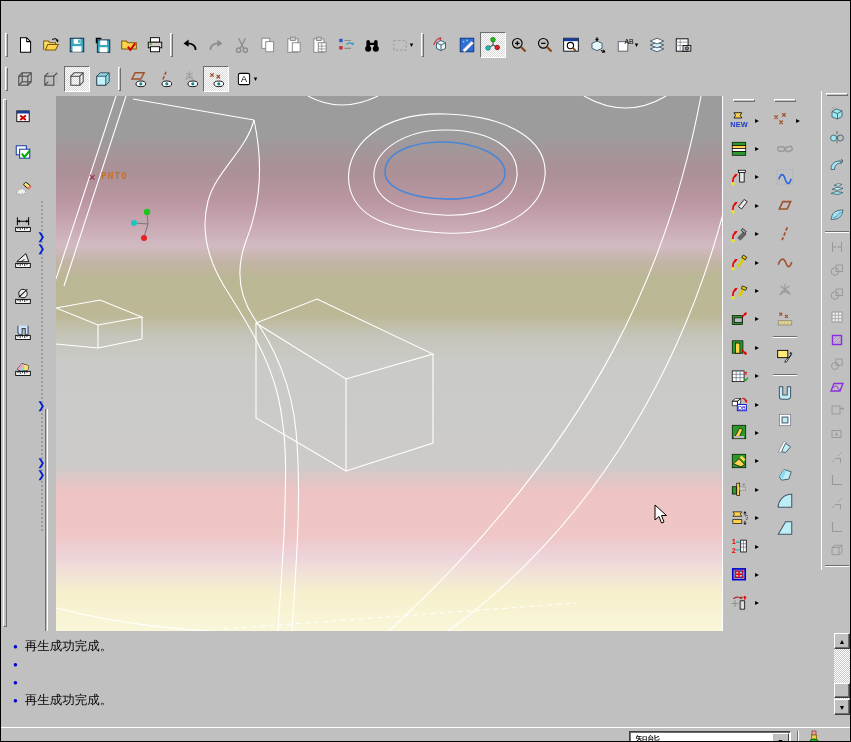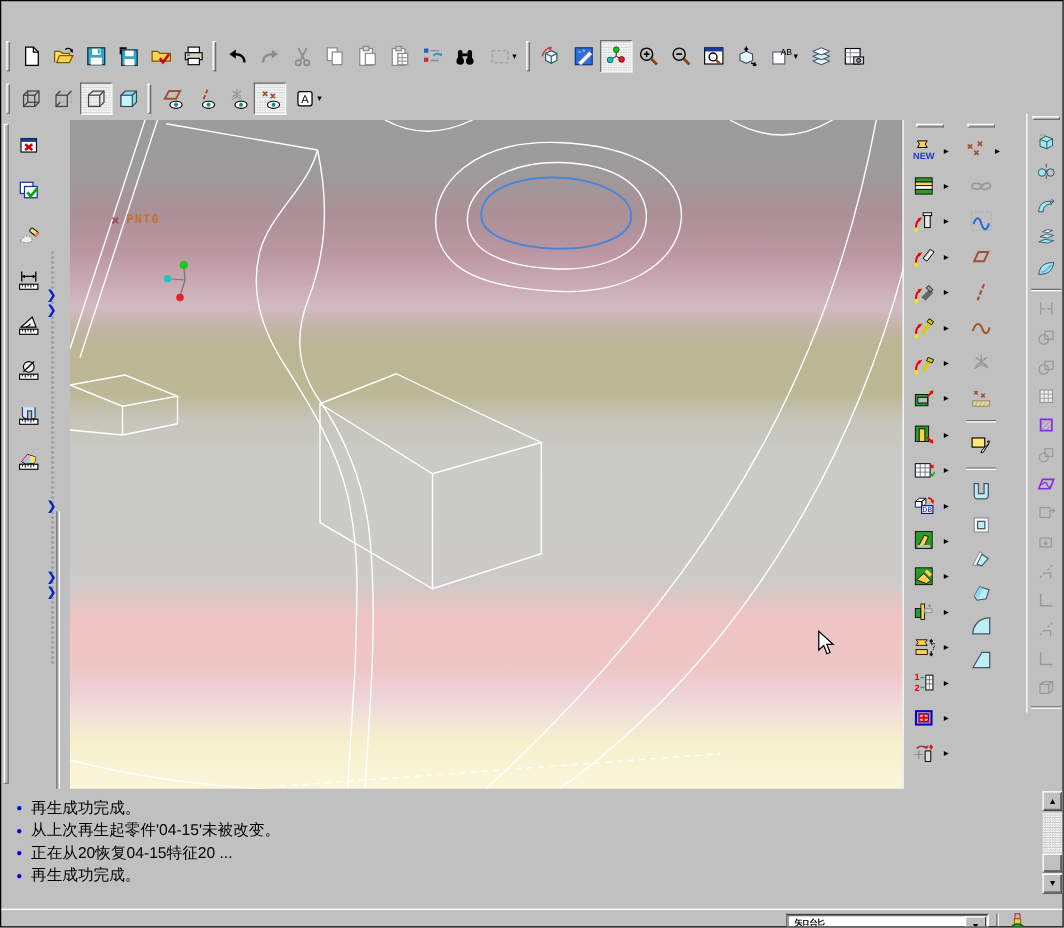--- a/index.html
+++ b/index.html
@@ -955,25 +955,23 @@
     <div class="hsep"></div>
   </div>
 
   <div class="msgs">
       <div class="msg-line">
         <span class="msg-bullet">●</span>
         <span>再生成功完成。</span>
       </div>
       <div class="msg-line">
         <span class="msg-bullet">●</span>
-        <span>从上次再生起零件'04-15'未被改变。</span>
       </div>
       <div class="msg-line">
         <span class="msg-bullet">●</span>
-        <span>正在从20恢复04-15特征20 ...</span>
       </div>
       <div class="msg-line">
         <span class="msg-bullet">●</span>
         <span>再生成功完成。</span>
       </div>
     </div>
 
   <div class="sbar">
     <div class="sbtn" style="top:0">▲</div>
     <div class="sthumb"></div>

